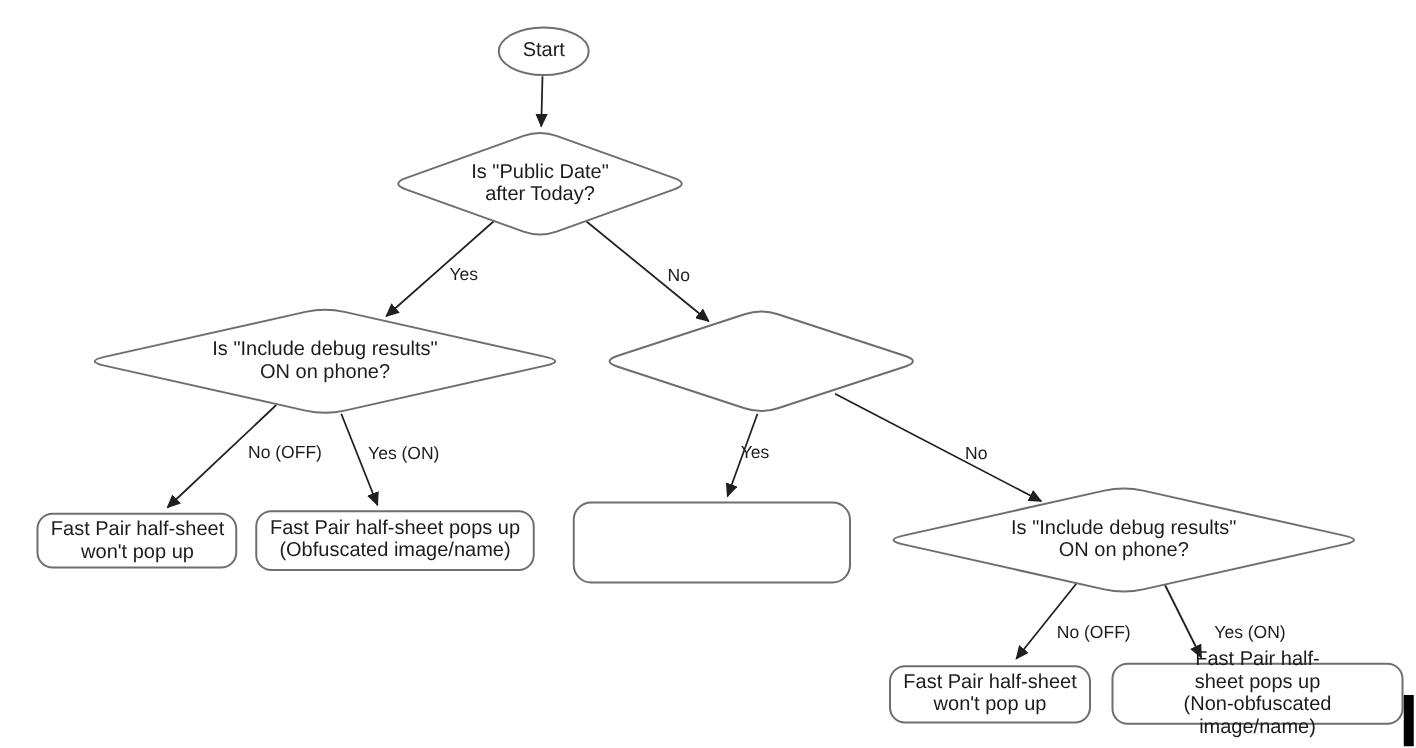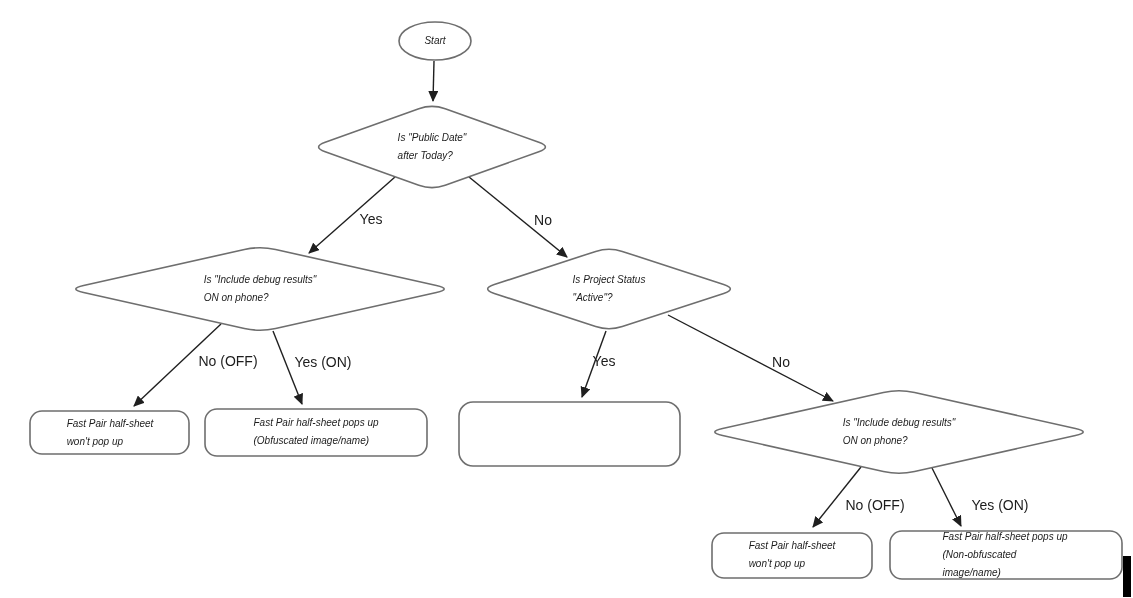--- a/index.html
+++ b/index.html
@@ -7,22 +7,22 @@
     position:relative;width:1133px;height:598px;background:var(--background,#fff);
     overflow:hidden;font-family:"Liberation Sans",sans-serif;
   }
   .stage svg{position:absolute;left:0;top:0;}
   .shape{fill:#fff;stroke:var(--shape-stroke,#6e6e6e);stroke-width:1.6;}
   .edge-lines line{stroke:var(--arrow,#222);stroke-width:1.4;marker-end:url(#ah);}
   #ah path{fill:var(--arrow,#222);}
   .cursor{fill:var(--cursor,#000);}
   .lbl{
     position:absolute;transform:translate(-50%,-50%);
-    font-size:10px;line-height:18px;color:var(--text,#1c1c1c);
-    white-space:pre-line;pointer-events:none;font-style:italic;
+    font-size:16px;line-height:18px;color:var(--text,#1c1c1c);
+    white-space:pre-line;text-align:center;pointer-events:none;
   }
   .elbl{
     position:absolute;transform:translate(-50%,-50%);
     font-size:14px;line-height:16px;color:var(--text,#1c1c1c);
     white-space:nowrap;text-align:center;pointer-events:none;
   }
 </style>
 </head>
 <body>
 
@@ -59,22 +59,20 @@
     <rect class="shape" x="890" y="531" width="232" height="48" rx="12"></rect>
 
     <rect class="cursor" x="1123" y="556" width="8" height="41"></rect>
   </svg>
 
   <div class="lbl" style="left:435px;top:41px">Start</div>
   <div class="lbl" style="left:432px;top:147px">Is "Public Date"
 after Today?</div>
   <div class="lbl" style="left:260px;top:289px">Is "Include debug results"
 ON on phone?</div>
-  <div class="lbl" style="left:609px;top:289px">Is Project Status
-"Active"?</div>
   <div class="lbl" style="left:899px;top:432px">Is "Include debug results"
 ON on phone?</div>
   <div class="lbl" style="left:110px;top:433px">Fast Pair half-sheet
 won't pop up</div>
   <div class="lbl" style="left:316px;top:432px">Fast Pair half-sheet pops up
 (Obfuscated image/name)</div>
   <div class="lbl" style="left:792px;top:555px">Fast Pair half-sheet
 won't pop up</div>
   <div class="lbl" style="left:1006px;top:555px">Fast Pair half-sheet pops up
 (Non-obfuscated image/name)</div>

